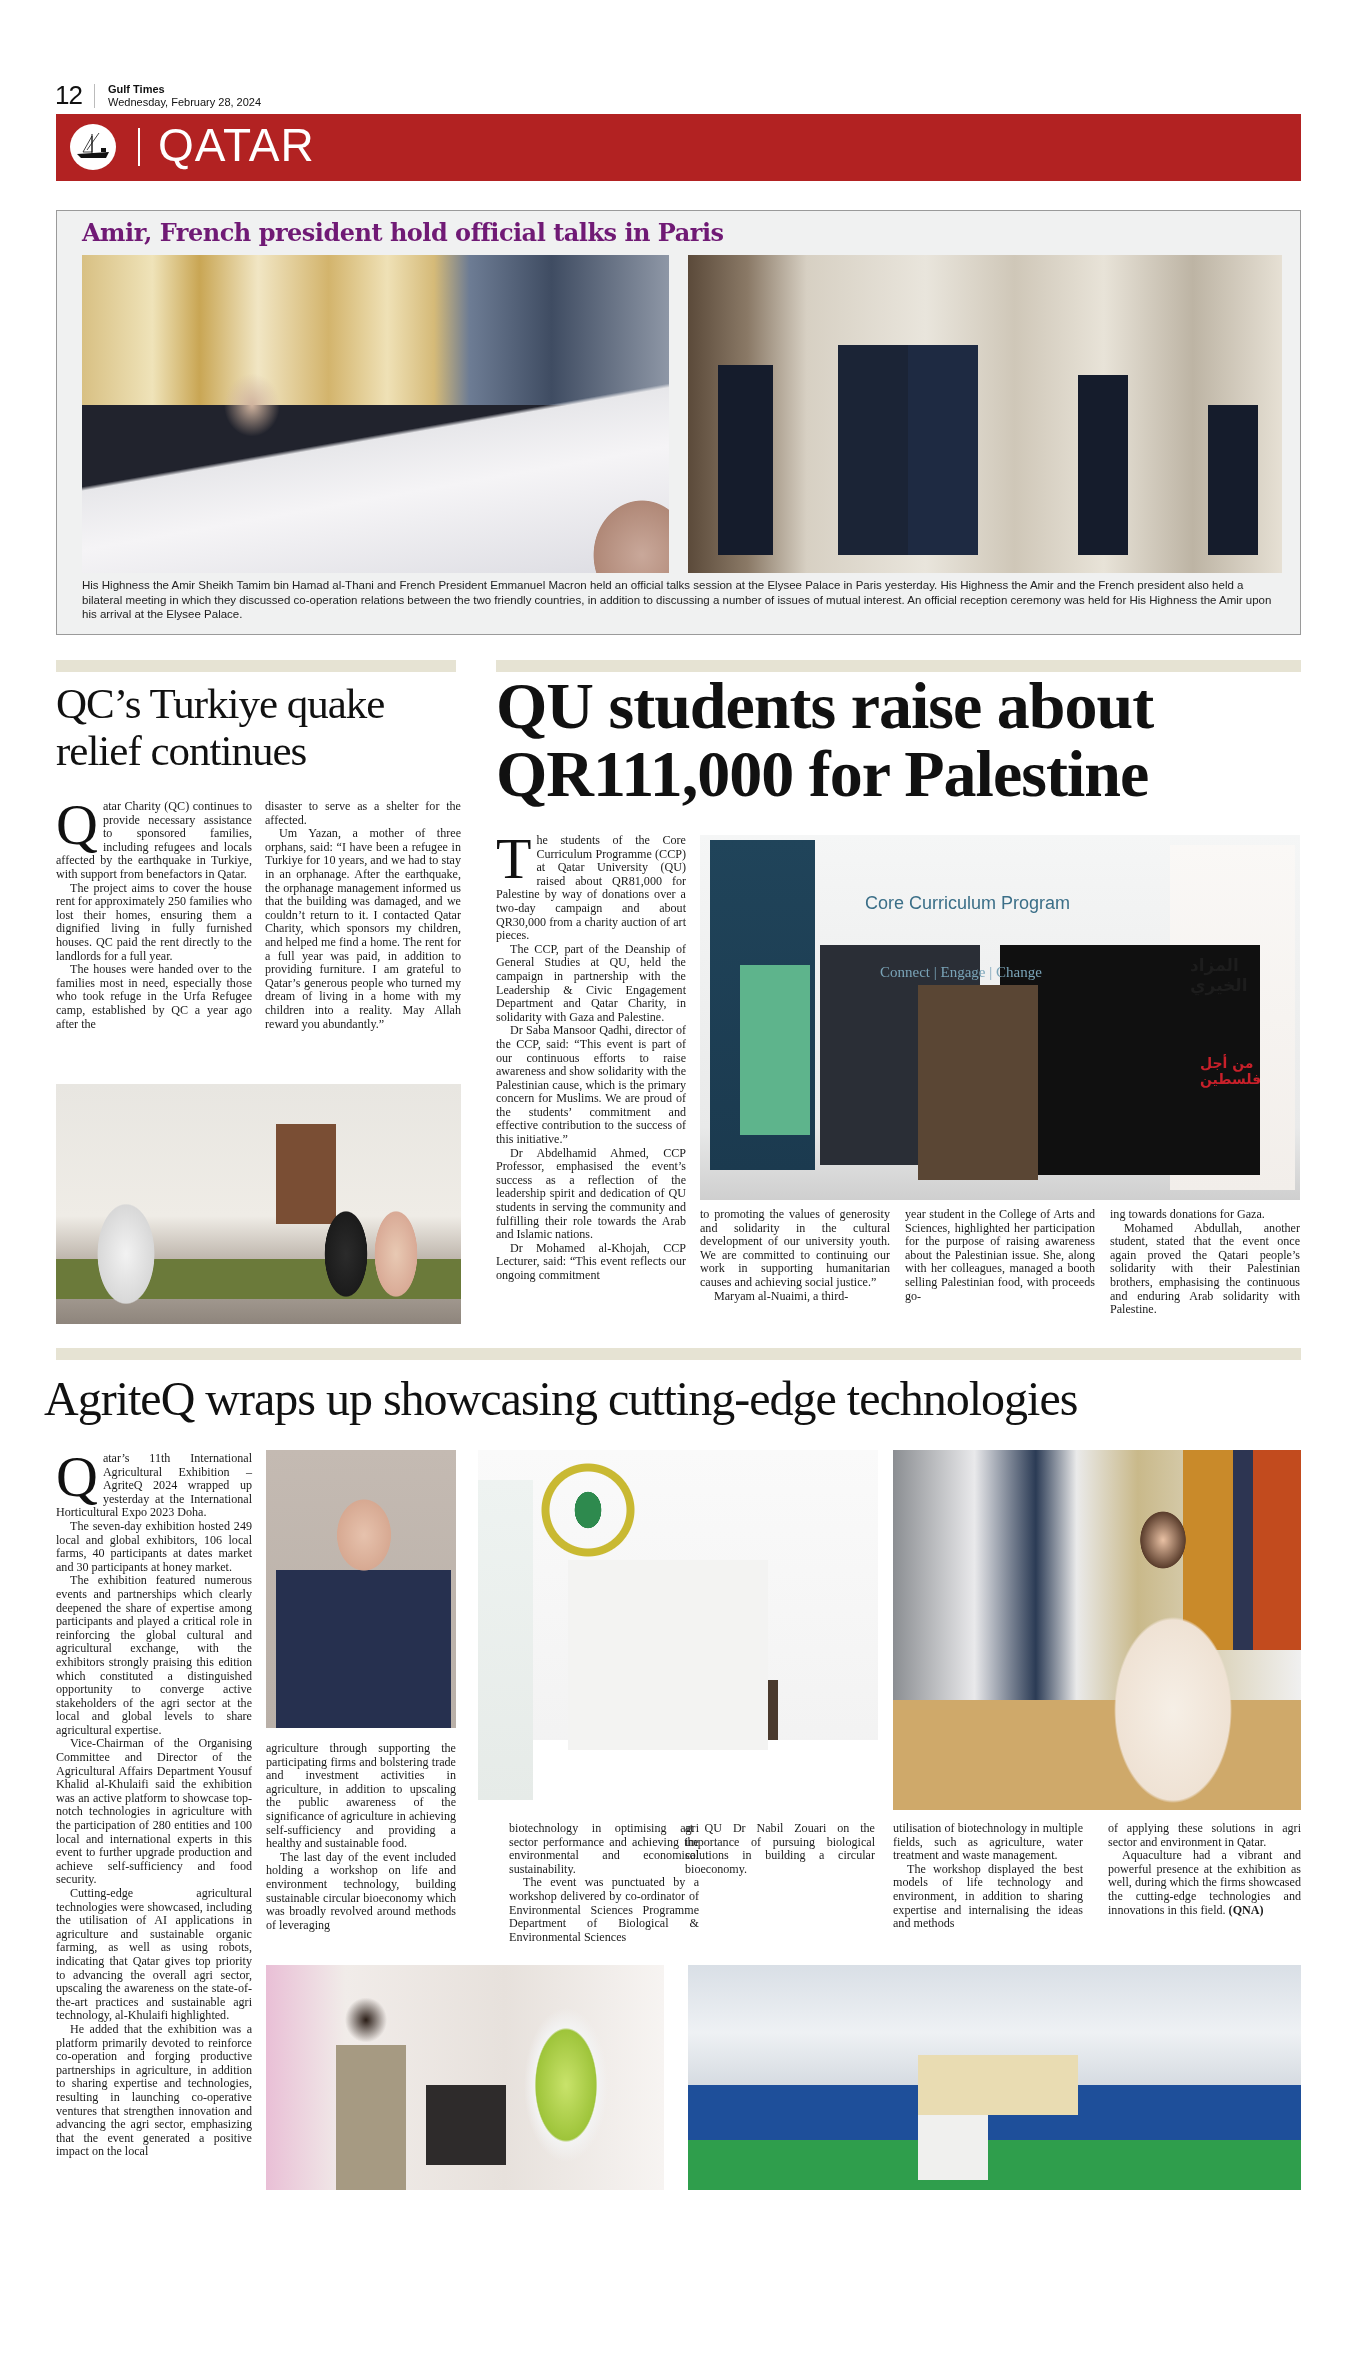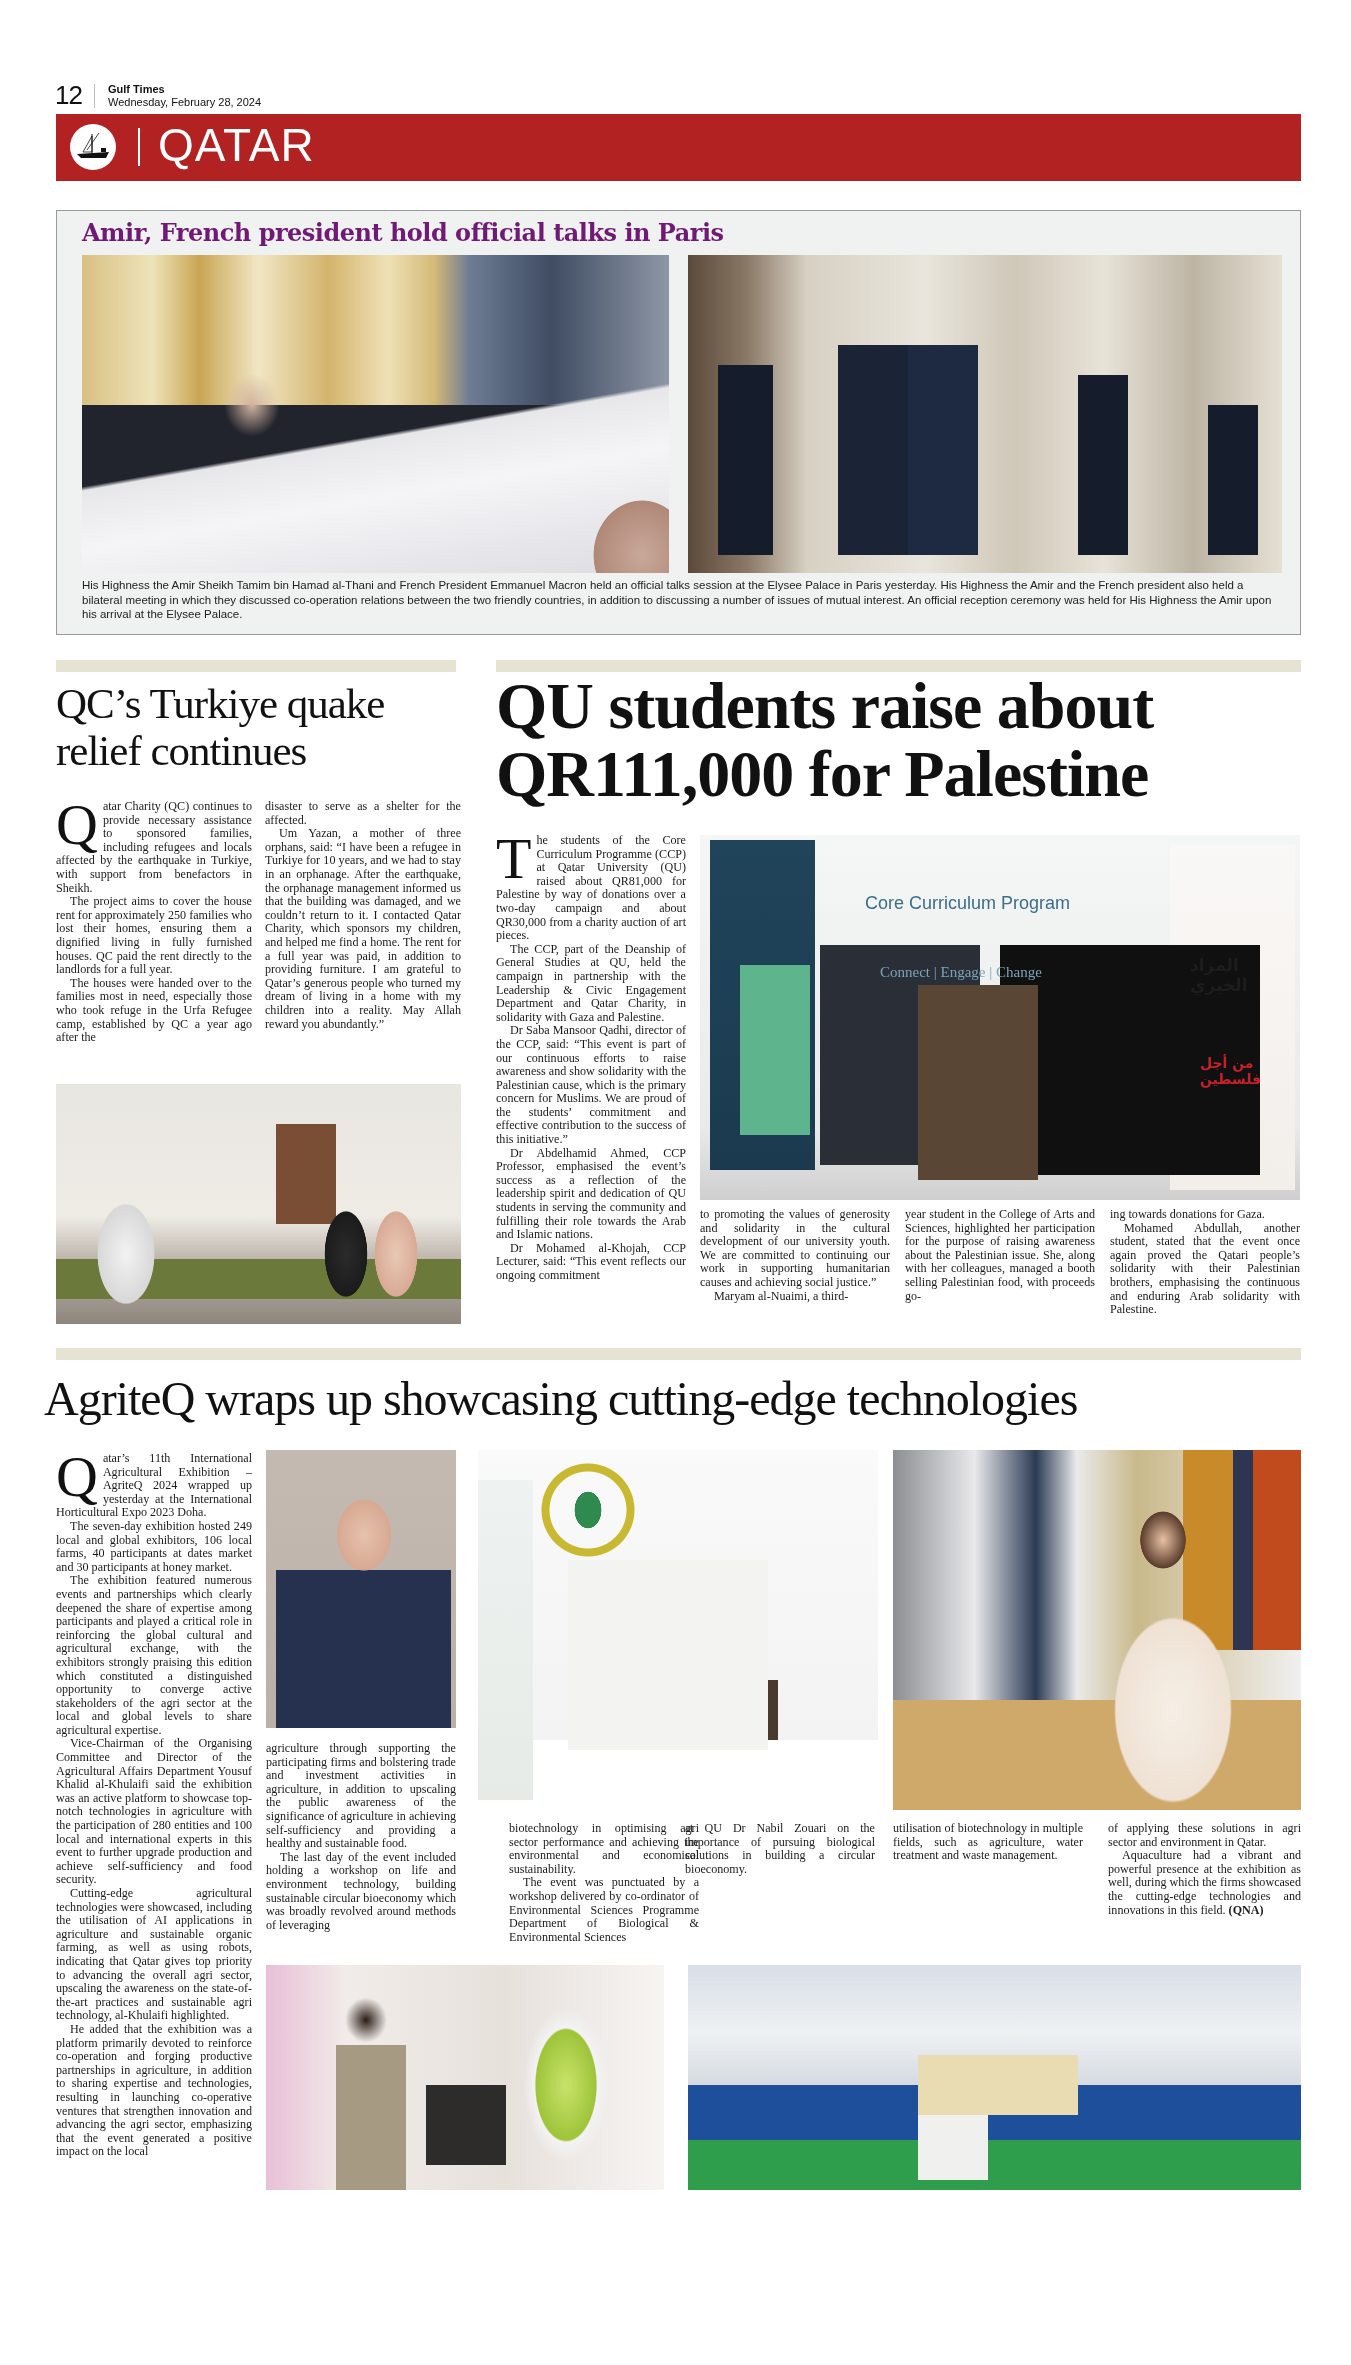--- a/index.html
+++ b/index.html
@@ -81,21 +81,21 @@
 <div class="abs caption">His Highness the Amir Sheikh Tamim bin Hamad al-Thani and French President Emmanuel Macron held an official talks session at the Elysee Palace in Paris yesterday. His Highness the Amir and the French president also held a bilateral meeting in which they discussed co-operation relations between the two friendly countries, in addition to discussing a number of issues of mutual interest. An official reception ceremony was held for His Highness the Amir upon his arrival at the Elysee Palace.</div>
 
 <div class="abs rule" style="left:56px;top:660px;width:400px;"></div>
 <div class="abs hl-light" style="left:56px;top:680px;width:410px;font-size:43px;line-height:47px;">
   <div>QC’s Turkiye quake</div>
   <div>relief continues</div>
 </div>
 
 <div class="abs col" style="left:56px;top:800px;width:196px;">
   <span class="dropcap">Q</span>
-  <p class="first">atar Charity (QC) continues to provide necessary assistance to sponsored families, including refugees and locals affected by the earthquake in Turkiye, with support from benefactors in Sheikh.</p>
+  <p class="first">atar Charity (QC) continues to provide necessary assistance to sponsored families, including refugees and locals affected by the earthquake in Turkiye, with support from benefactors in Qatar.</p>
   <p>The project aims to cover the house rent for approximately 250 families who lost their homes, ensuring them a dignified living in fully furnished houses. QC paid the rent directly to the landlords for a full year.</p>
   <p>The houses were handed over to the families most in need, especially those who took refuge in the Urfa Refugee camp, established by QC a year ago after the</p>
 </div>
 <div class="abs col" style="left:265px;top:800px;width:196px;">
   <p class="first">disaster to serve as a shelter for the affected.</p>
   <p>Um Yazan, a mother of three orphans, said: “I have been a refugee in Turkiye for 10 years, and we had to stay in an orphanage. After the earthquake, the orphanage management informed us that the building was damaged, and we couldn’t return to it. I contacted Qatar Charity, which sponsors my children, and helped me find a home. The rent for a full year was paid, in addition to providing furniture. I am grateful to Qatar’s generous people who turned my dream of living in a home with my children into a reality. May Allah reward you abundantly.”</p>
 </div>
 
 <div class="abs photo" style="left:56px;top:1084px;width:405px;height:240px;
   background:
@@ -193,20 +193,21 @@
 
 <div class="abs col" style="left:478px;top:1822px;width:190px;margin-left:31px;">
   <p class="first">biotechnology in optimising agri sector performance and achieving the environmental and economical sustainability.</p>
   <p>The event was punctuated by a workshop delivered by co-ordinator of Environmental Sciences Programme Department of Biological &amp; Environmental Sciences</p>
 </div>
 <div class="abs col" style="left:685px;top:1822px;width:190px;">
   <p class="first">at QU Dr Nabil Zouari on the importance of pursuing biological solutions in building a circular bioeconomy.</p>
 </div>
 <div class="abs col" style="left:893px;top:1822px;width:190px;">
   <p class="first">utilisation of biotechnology in multiple fields, such as agriculture, water treatment and waste management.</p>
+  <p>The workshop displayed the best models of life technology and environment, in addition to sharing expertise and internalising the ideas and methods</p>
 </div>
 <div class="abs col" style="left:1108px;top:1822px;width:193px;">
   <p class="first">of applying these solutions in agri sector and environment in Qatar.</p>
   <p><span>Aquaculture had a vibrant and powerful presence at the exhibition as well, during which the firms showcased the cutting-edge technologies and innovations in this field.</span> <span class="credit">(QNA)</span></p>
 </div>
 
 <div class="abs photo" style="left:266px;top:1965px;width:398px;height:225px;
   background:
    radial-gradient(ellipse 60px 110px at 300px 120px, #c9e36b 0%, #9ec43a 50%, #f3f3f3 52%, transparent 70%),
    radial-gradient(ellipse 28px 30px at 100px 55px, #2a1d16 0%, transparent 75%),

